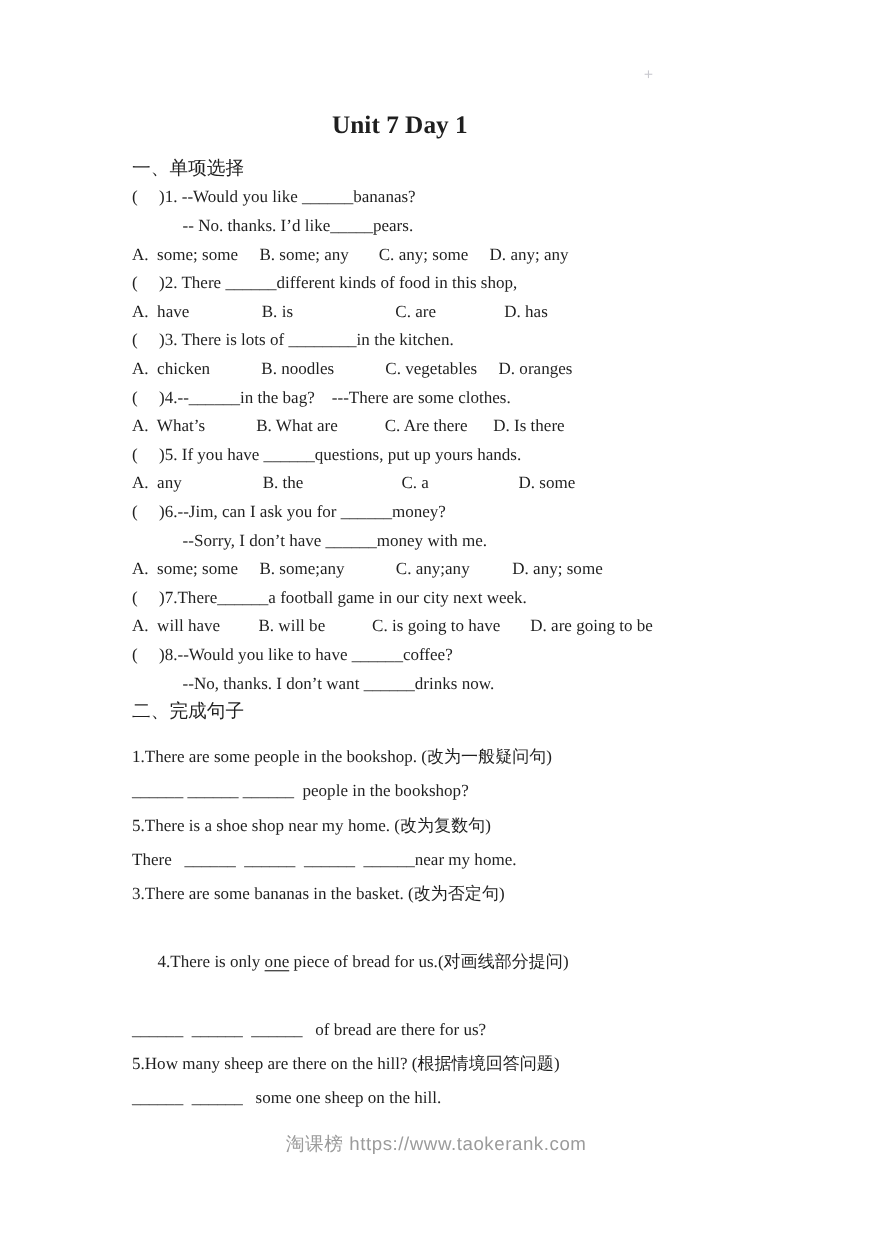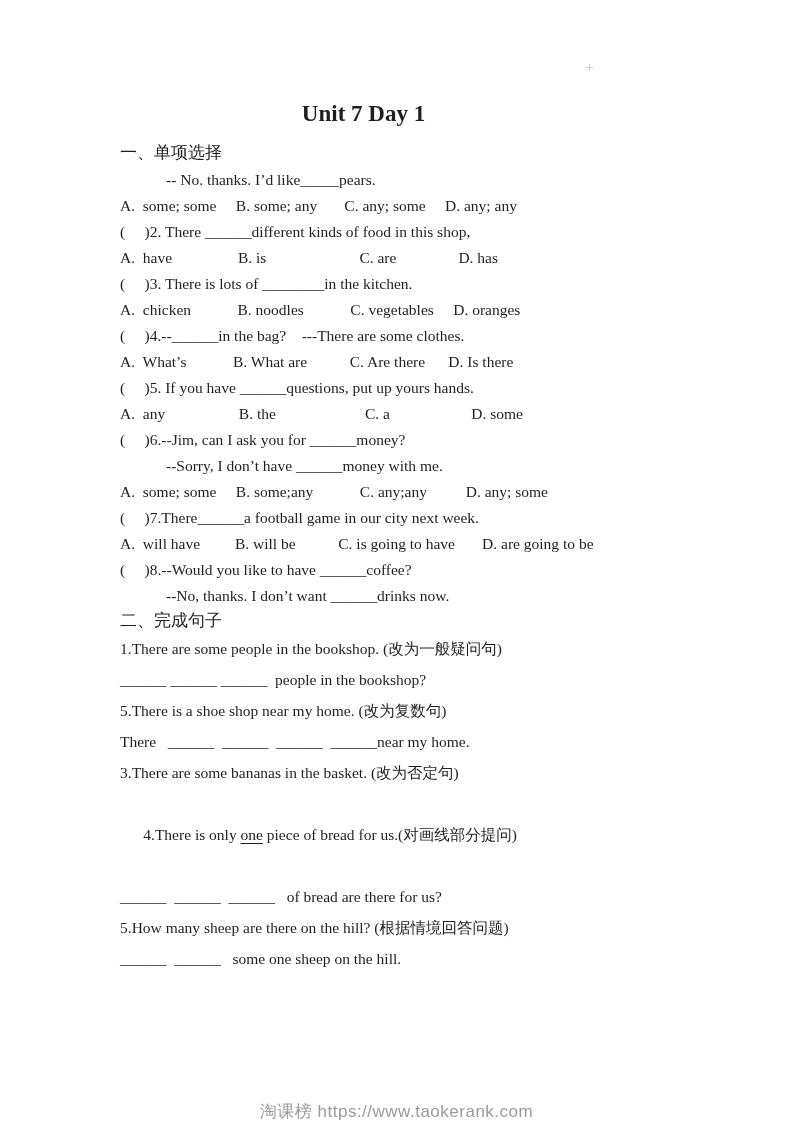--- a/index.html
+++ b/index.html
@@ -30,33 +30,33 @@
     line-height: 24px;
   }
   .heading-1 { margin-top: 13px; }
   .heading-2 { }
   .sec1 .line {
     font-size: 15.5px;
     line-height: 26px;
     white-space: pre-wrap;
   }
   .sec1 { margin-top: 2px; }
-  .sec2 { margin-top: 0px; }
+  .sec2 { margin-top: 14px; }
   .sec2 .line {
     font-size: 15.5px;
     line-height: 31px;
     white-space: pre-wrap;
   }
   .indent { padding-left: 46px; }
   .u { text-decoration: underline; text-underline-offset: 3px; }
   .footer {
     position: absolute;
     left: 0;
     right: 0;
-    top: 1100px;
+    top: 1028px;
     text-align: center;
     font-family: "Liberation Sans", "DejaVu Sans", sans-serif;
     font-size: 17px;
     color: #9b9b9b;
     letter-spacing: 0.5px;
   }
   .speck {
     position: absolute;
     left: 586px;
     top: 64px;
@@ -76,20 +76,21 @@
 
 <div class="speck"></div>
 
 <div class="content">
 
   <div class="doc-title">Unit 7 Day 1</div>
 
   <div class="section-heading heading-1">一、单项选择</div>
 
   <div class="sec1">
+    <div class="line">(     )1. --Would you like ______bananas?</div>
     <div class="line indent">-- No. thanks. I’d like_____pears.</div>
     <div class="line">A.  some; some     B. some; any       C. any; some     D. any; any</div>
     <div class="line">(     )2. There ______different kinds of food in this shop,</div>
     <div class="line">A.  have                 B. is                        C. are                D. has</div>
     <div class="line">(     )3. There is lots of ________in the kitchen.</div>
     <div class="line">A.  chicken            B. noodles            C. vegetables     D. oranges</div>
     <div class="line">(     )4.--______in the bag?    ---There are some clothes.</div>
     <div class="line">A.  What’s            B. What are           C. Are there      D. Is there</div>
     <div class="line">(     )5. If you have ______questions, put up yours hands.</div>
     <div class="line">A.  any                   B. the                       C. a                     D. some</div>

